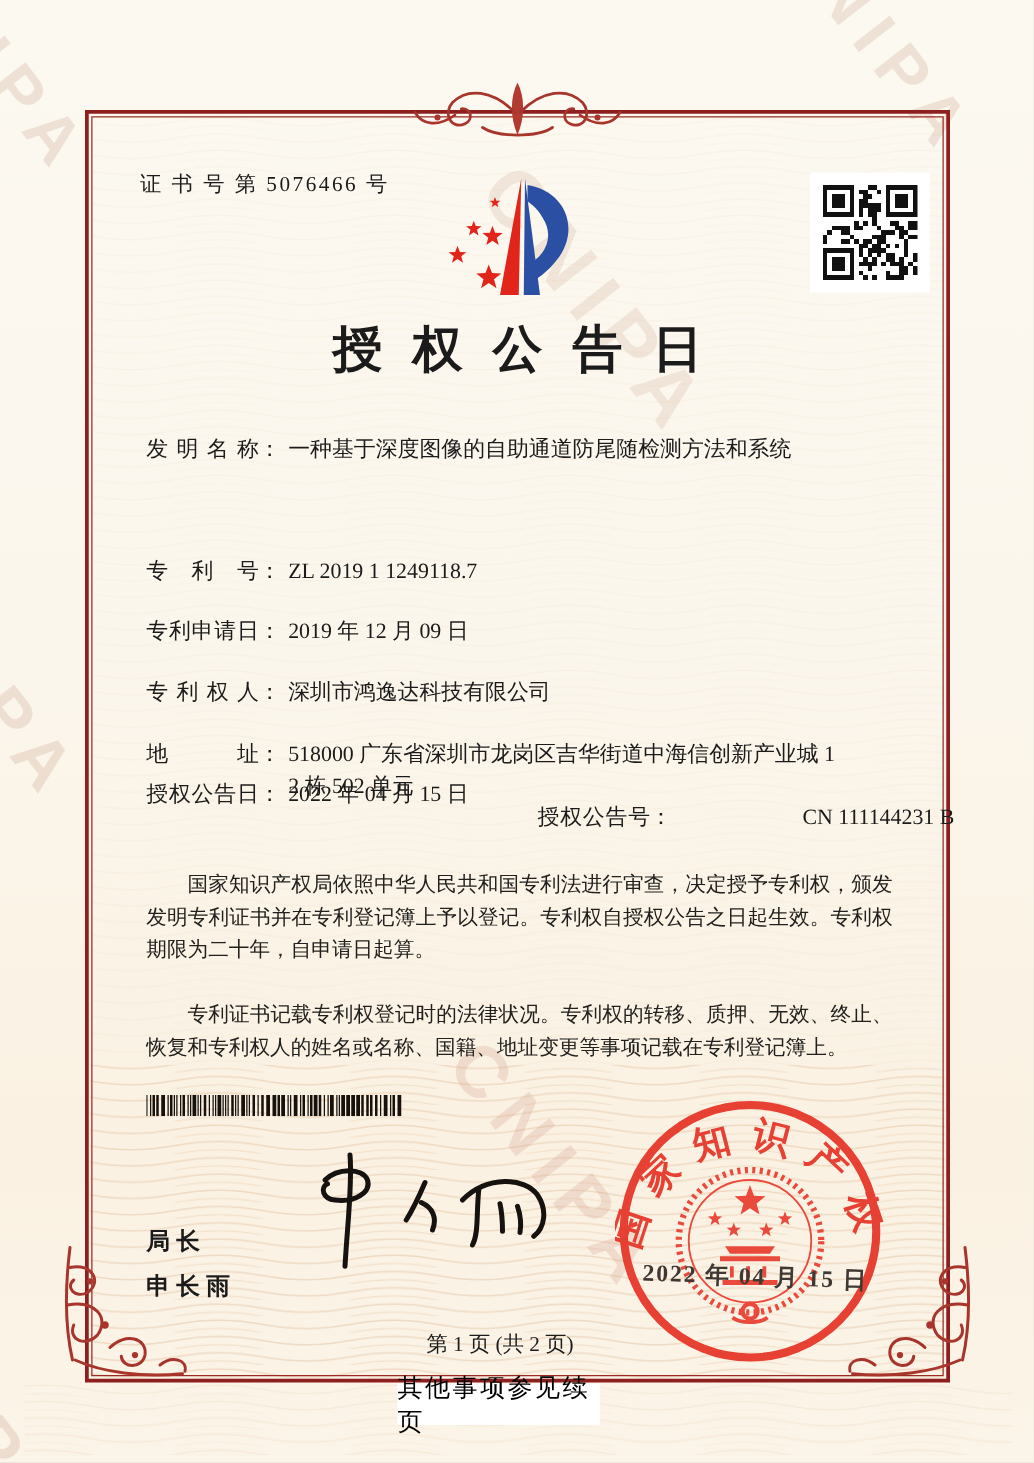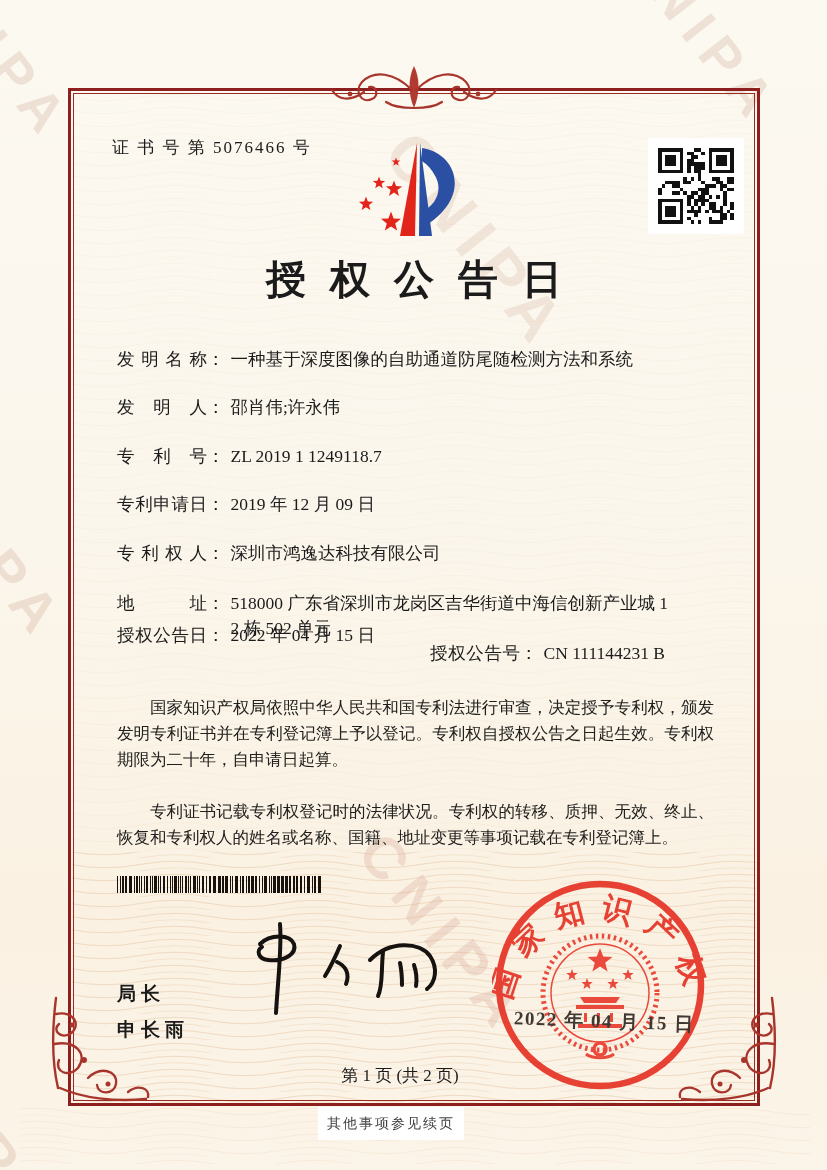--- a/index.html
+++ b/index.html
@@ -19,29 +19,29 @@
   .z3{z-index:3;}
   #cert-number{left:112px;top:136px;font-size:17px;letter-spacing:2px;}
   #title{left:70px;top:252px;width:688px;text-align:center;font-size:40px;font-weight:bold;
          letter-spacing:24px;padding-left:24px;box-sizing:border-box;}
   .field{position:absolute;left:117px;font-size:17.5px;z-index:3;}
   .flabel{display:inline-block;width:90px;text-align:justify;text-align-last:justify;vertical-align:top;font-family:Liberation Serif, serif;}
   .colon{vertical-align:top;}
   .fvalue{display:inline-block;width:515px;vertical-align:top;margin-left:6px;
           white-space:pre-line;line-height:25px;}
   .field.right{left:430px;}
-  .field.right .fvalue{width:220px;}
+  .field.right .fvalue{width:220px;text-align:right;}
   .para{position:absolute;left:117px;width:597px;font-size:16.5px;line-height:26px;
         text-indent:2em;z-index:3;color:#21201e;text-align:justify;}
   #officials{left:117px;top:976px;z-index:3;font-family:"Liberation Sans","DejaVu Sans",sans-serif;
              font-size:19px;font-weight:bold;letter-spacing:5px;line-height:36px;}
   #footer-page{left:70px;top:1064px;width:660px;text-align:center;font-size:17px;z-index:3;}
-  #cont-box{left:318px;top:1107px;width:146px;height:33px;background:#ffffff;z-index:5;
-            display:flex;align-items:center;justify-content:center;font-size:14px;
-            letter-spacing:2px;color:#404040;}
+  #cont-box{left:318px;top:1107px;width:162px;height:33px;background:#ffffff;z-index:5;
+            display:flex;align-items:center;justify-content:center;font-size:20px;
+            letter-spacing:2px;color:#000000;}
   #seal-date{left:514px;top:1009px;width:210px;z-index:5;font-size:19px;font-weight:bold;
              letter-spacing:1.5px;color:#403833;transform:rotate(2deg);}
   #qr-box{left:648px;top:138px;width:96px;height:96px;background:#ffffff;z-index:3;}
   svg{display:block;}
 </style>
 </head>
 <body>
 
 <div id="page">
 
@@ -246,23 +246,20 @@
         <rect x="1" y="15" width="5" height="5" fill="#fff"></rect>
         <rect x="2" y="16" width="3" height="3" fill="#111"></rect>
       </svg>
   </div>
 
   <div id="title" class="abs z3">授权公告日</div>
 
   <div class="field" style="top:347px">
     <span class="flabel">发明名称</span><span class="colon">：</span><span class="fvalue">一种基于深度图像的自助通道防尾随检测方法和系统</span>
   </div>
-  <div class="field" style="top:395px">
-    <span class="flabel">发明人</span><span class="colon">：</span><span class="fvalue">邵肖伟;许永伟</span>
-  </div>
   <div class="field" style="top:444px">
     <span class="flabel">专利号</span><span class="colon">：</span><span class="fvalue">ZL 2019 1 1249118.7</span>
   </div>
   <div class="field" style="top:492px">
     <span class="flabel">专利申请日</span><span class="colon">：</span><span class="fvalue">2019 年 12 月 09 日</span>
   </div>
   <div class="field" style="top:541px">
     <span class="flabel">专利权人</span><span class="colon">：</span><span class="fvalue">深圳市鸿逸达科技有限公司</span>
   </div>
   <div class="field" style="top:591px">

